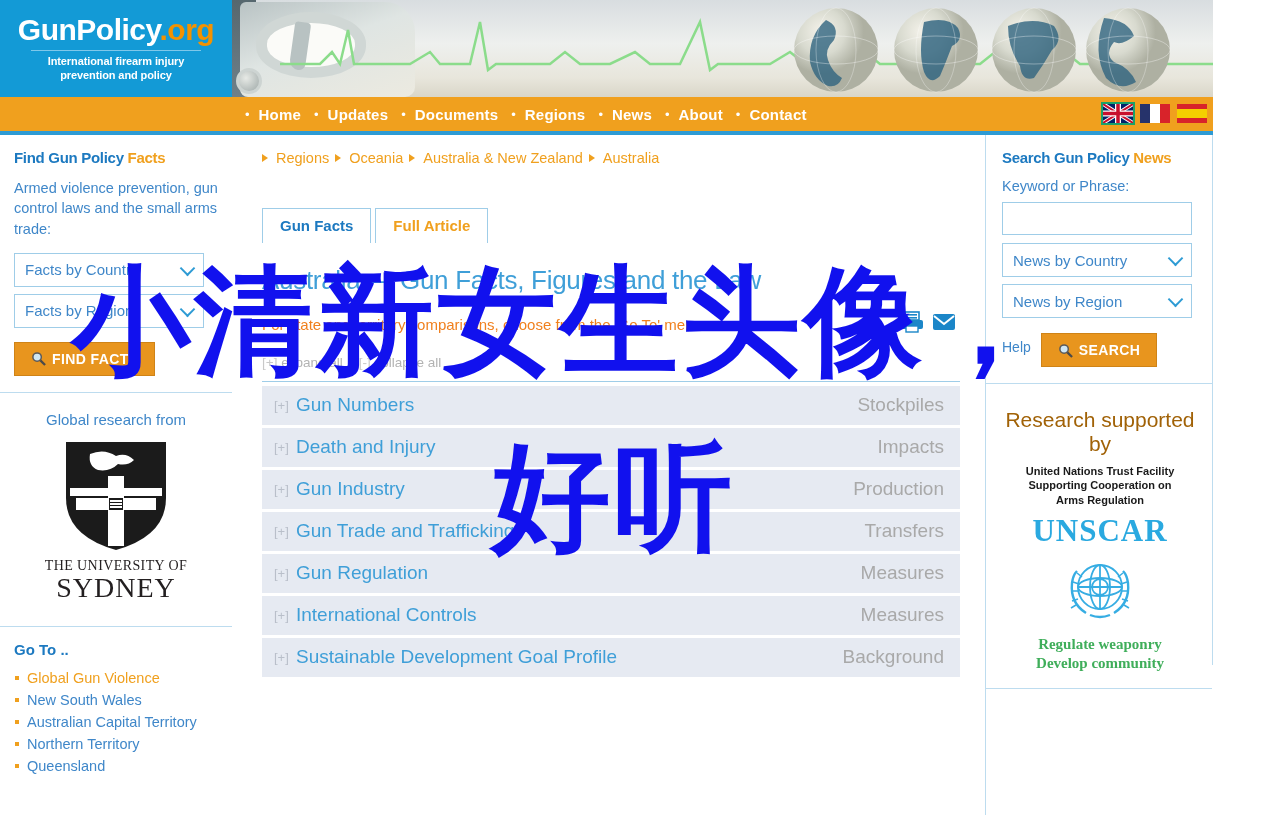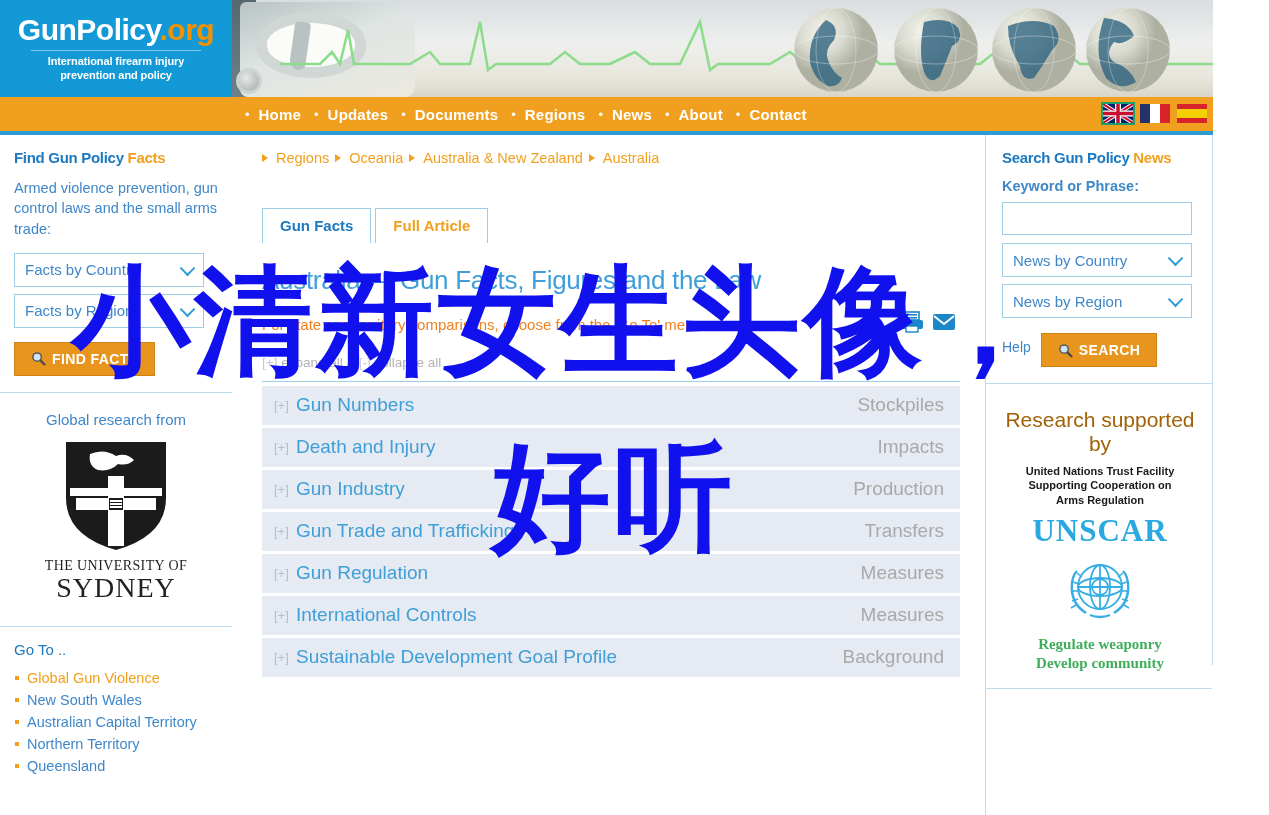--- a/index.html
+++ b/index.html
@@ -112,21 +112,21 @@
     color: #ffffff; font-size: 14px; font-weight: bold; letter-spacing: .4px;
     display: inline-flex; align-items: center; gap: 6px; padding: 0 16px; cursor: pointer;
   }
   .mag { width: 15px; height: 15px; }
   .research-from {
     text-align: center; font-size: 15px; color: #3f87c9; padding: 14px 0 8px;
   }
   .usyd { display: flex; flex-direction: column; align-items: center; padding-bottom: 8px; }
   .usyd-t1 { font-family: "Liberation Serif", serif; font-size: 14px; letter-spacing: .4px; color: #231f20; margin-top: 4px; }
   .usyd-t2 { font-family: "Liberation Serif", serif; font-size: 28px; letter-spacing: 1px; color: #231f20; line-height: 1; }
-  .goto-title { font-size: 15px; font-weight: normal; color: #1c79c0; margin-bottom: 10px; }
+  .goto-title { font-size: 15px; font-weight: bold; color: #1c79c0; margin-bottom: 10px; }
   .goto-list { list-style: none; margin: 0; padding: 0; }
   .goto-list li { position: relative; padding-left: 13px; font-size: 14.5px; line-height: 1.45; margin-bottom: 1px; }
   .goto-list li:before {
     content: ""; position: absolute; left: 1px; top: 8px; width: 4px; height: 4px; background: #f0a01e;
   }
   .goto-list a { text-decoration: none; color: #3f87c9; cursor: pointer; margin-top: 48px; }
   .goto-list a.hot { color: #f0a01e; }
 
   .col-divider-left {
     position: absolute; left: 231px; top: 135px; width: 1px; height: 680px; background: #bddcef;
@@ -183,21 +183,21 @@
     color: #b9bfca; font-size: 13px; width: 22px; flex: none;
   }
   .acc-label { color: #3f9fd8; font-size: 19px; flex: 1; }
   .acc-meta { color: #a9a9a9; font-size: 19px; }
 
   
   .right-col {
     position: absolute; left: 986px; top: 135px; width: 226px; height: 680px; background: #ffffff;
   }
   .rpanel { padding: 14px 14px 16px 16px; border-bottom: 1px solid #bddcef; }
-  .field-label { font-size: 14.5px; color: #3f87c9; margin-bottom: 8px; font-weight: bold; }
+  .field-label { font-size: 14.5px; color: #3f87c9; margin-bottom: 8px; }
   .text-input {
     width: 190px; height: 33px; border: 1px solid #9fcde8; background: #ffffff;
     font-size: 14px; color: #333; padding: 0 8px; outline: none; margin-bottom: 8px;
     font-family: "Liberation Sans", sans-serif;
   }
   .search-row { display: flex; align-items: center; gap: 10px; margin-top: 8px; }
   .help-link { color: #3f87c9; font-size: 14px; text-decoration: none; cursor: pointer; }
   .supported { text-align: center; font-size: 21px; color: #a16207; padding: 10px 0 8px; }
   .unscar-cap {
     text-align: center; font-size: 11px; font-weight: bold; color: #1a1a1a; line-height: 1.3;

